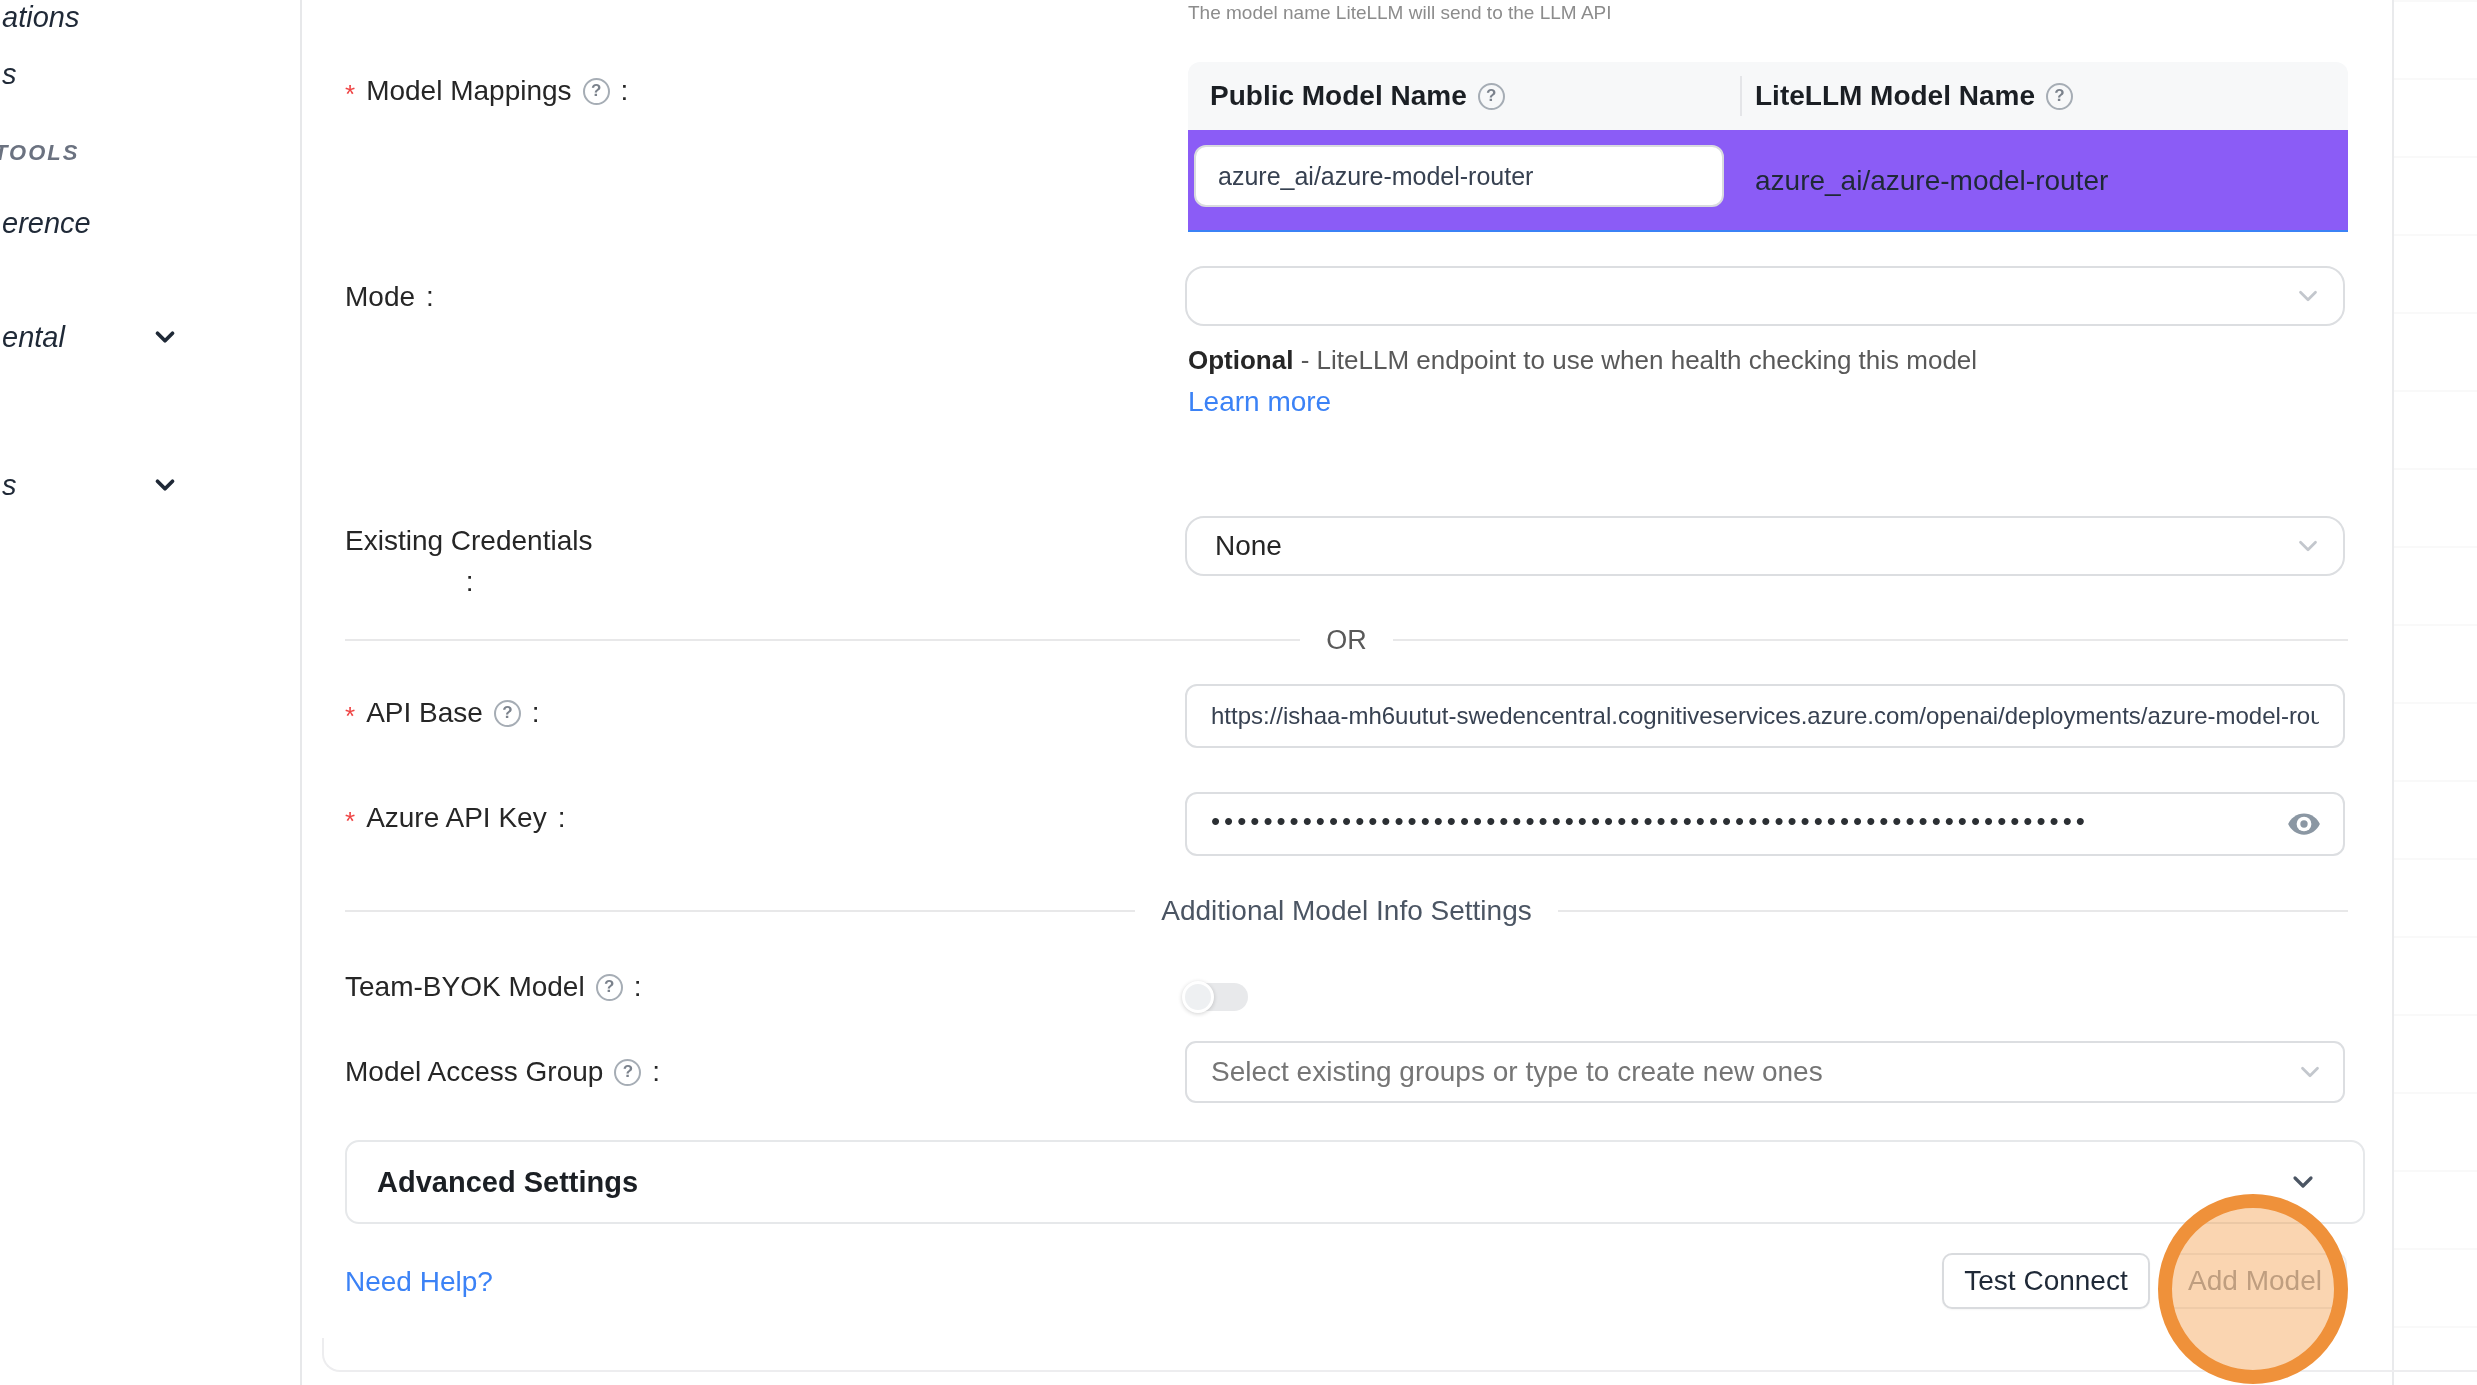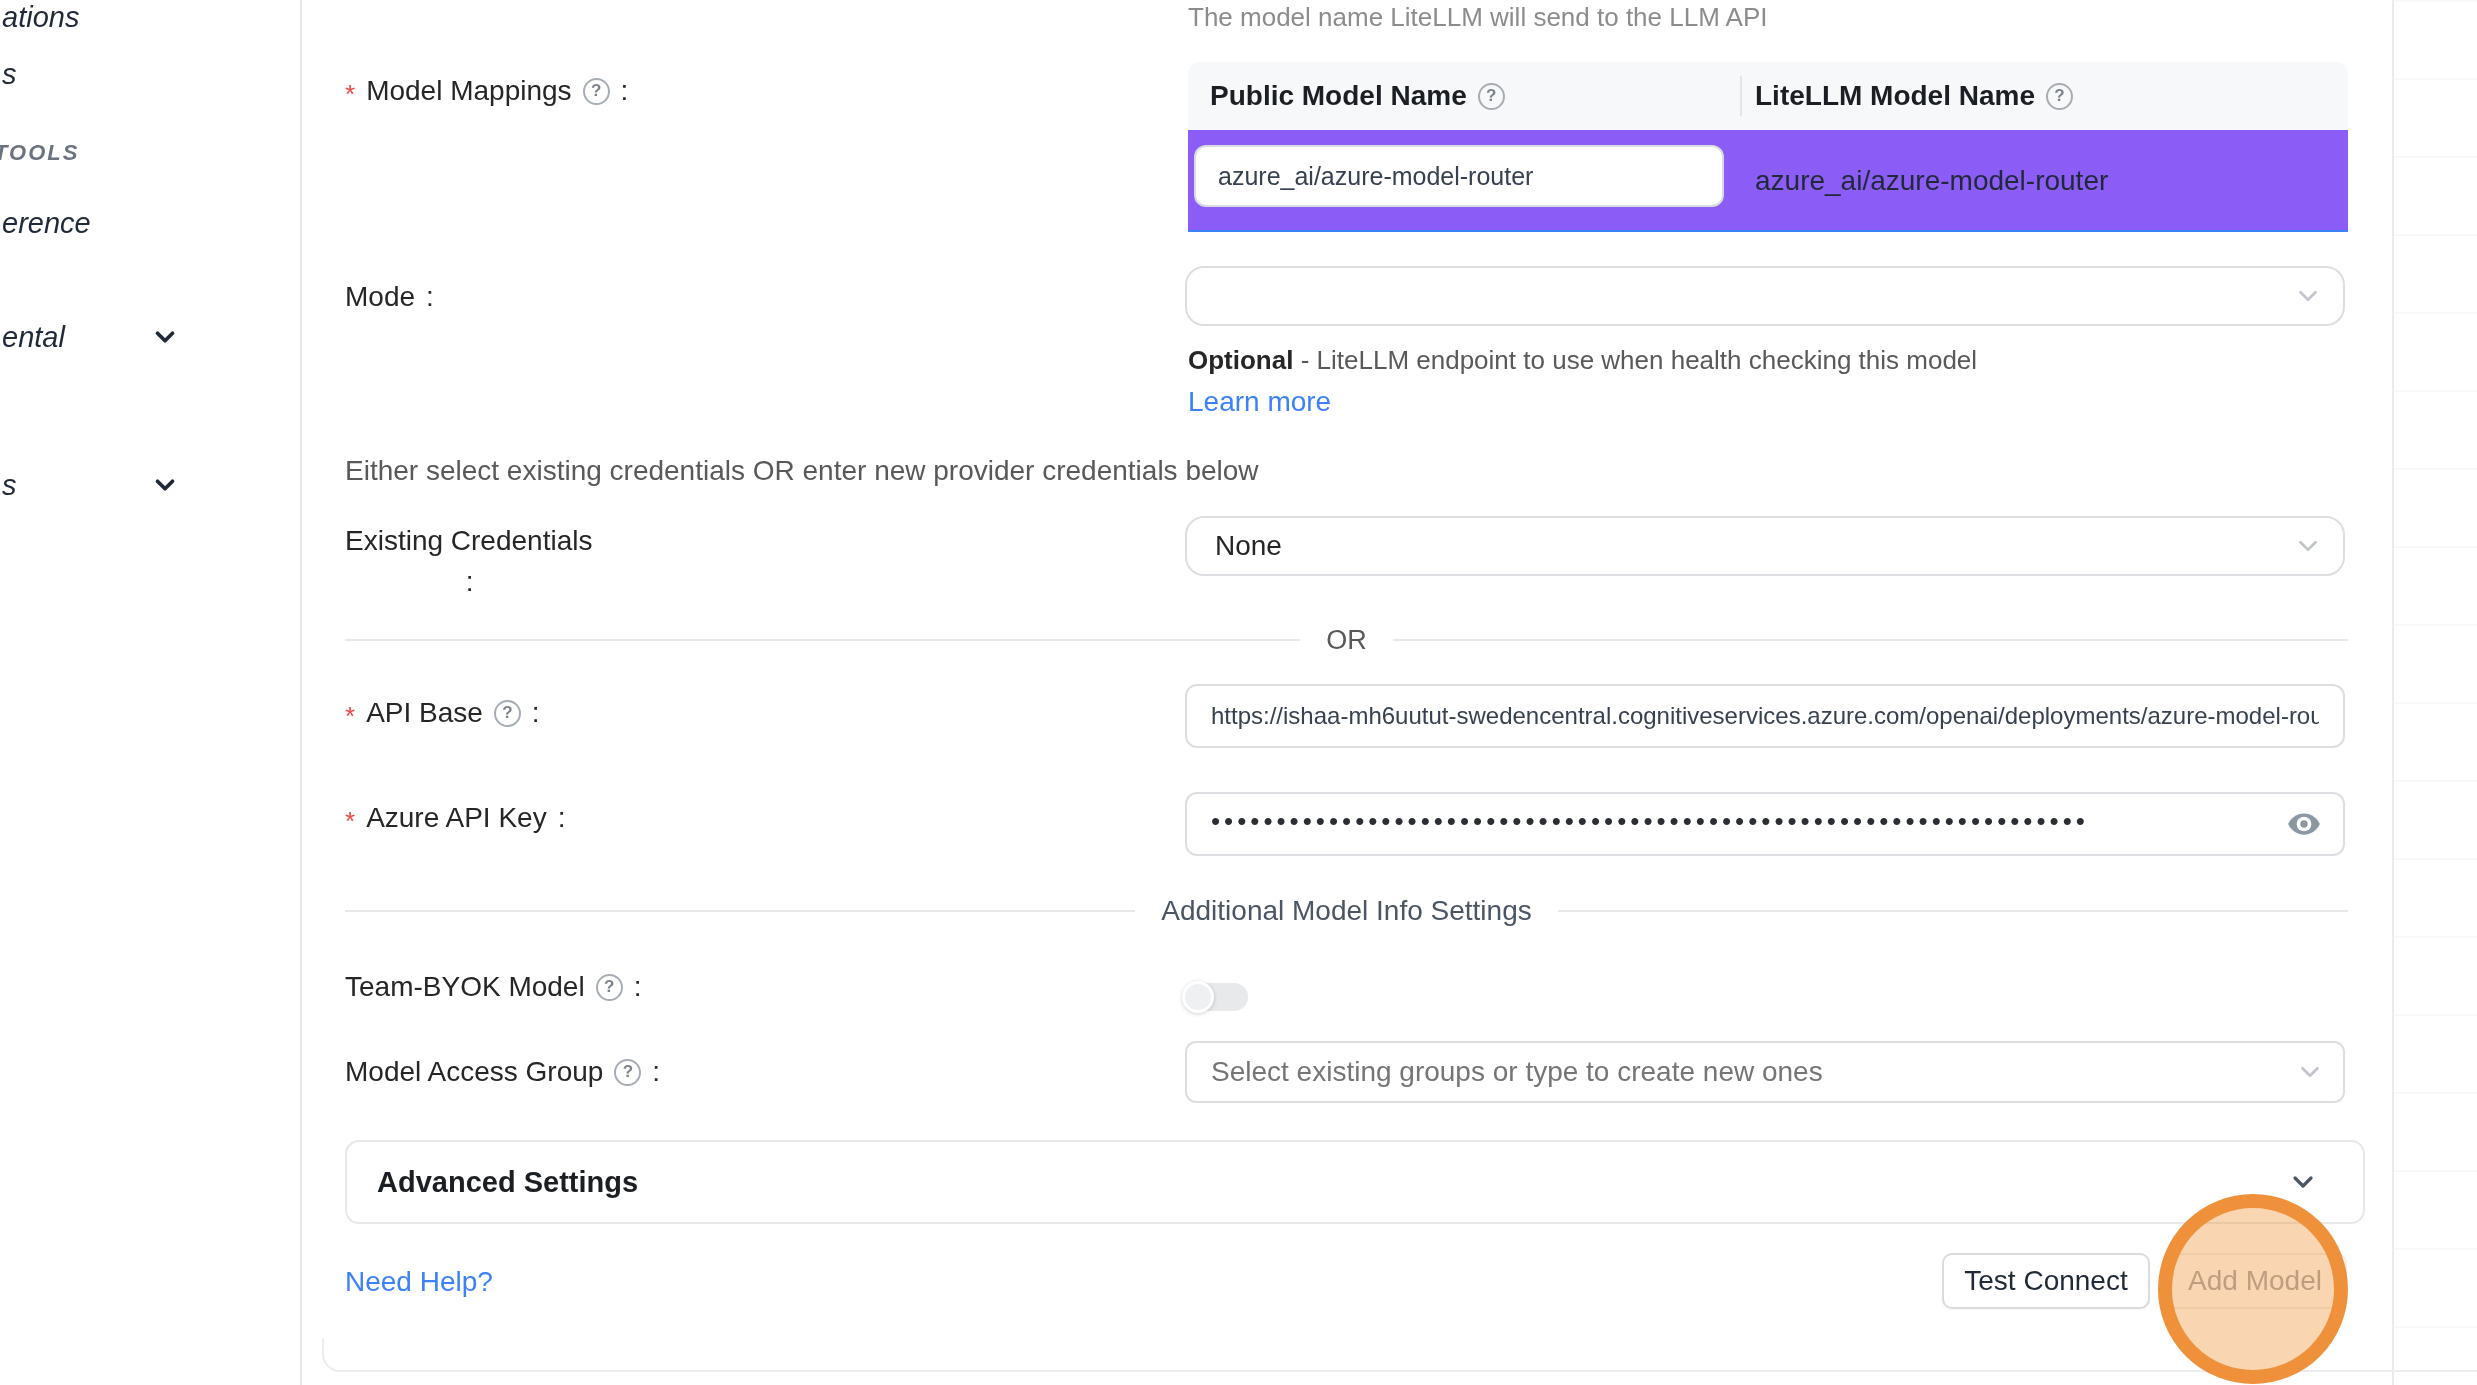--- a/index.html
+++ b/index.html
@@ -129,21 +129,21 @@
       <svg viewBox="0 0 24 24">
           <path d="M6 9l6 6 6-6" fill="none" stroke="currentColor" stroke-width="3" stroke-linecap="round" stroke-linejoin="round"></path>
         </svg>
     </span>
   </nav>
 
   <div class="abs gutter"></div>
 
   <div class="abs card-bottom"></div>
 
-  <div class="abs muted" style="left:1188px; top:2px; font-size:26px;">The model name LiteLLM will send to the LLM API</div>
+  <div class="abs muted" style="left:1188px; top:2px; font-size:19px;">The model name LiteLLM will send to the LLM API</div>
 
   <div class="abs label-row" style="left:345px; top:70px;">
     <span class="req">*</span>
     <span>Model Mappings</span>
     <span class="qicon">?</span>
     <span class="colon">:</span>
   </div>
 
   <div class="abs map-table">
     <div class="map-head">
@@ -174,21 +174,20 @@
           <path d="M6 9l6 6 6-6" fill="none" stroke="currentColor" stroke-width="2.2" stroke-linecap="round" stroke-linejoin="round"></path>
         </svg>
     </span>
   </div>
   <div class="abs optional-help" style="left:1188px; top:340px;">
     <b>Optional</b>
     <span>- LiteLLM endpoint to use when health checking this model</span>
     <span class="link">Learn more</span>
   </div>
 
-  <div class="abs" style="left:345px; top:455px; font-size:28px; color:#595959;">Either select existing credentials OR enter new provider credentials below</div>
 
   <div class="abs label-row" style="left:345px; top:525px;flex-direction:column;">
     <span>Existing Credentials</span>
     <span class="colon">:</span>
   </div>
   <div class="abs control" style="left:1185px; top:516px; width:1160px; height:60px;">
     <span style="padding-left:28px;">None</span>
     <span class="sel-chev">
       <svg viewBox="0 0 24 24">
           <path d="M6 9l6 6 6-6" fill="none" stroke="currentColor" stroke-width="2.2" stroke-linecap="round" stroke-linejoin="round"></path>

